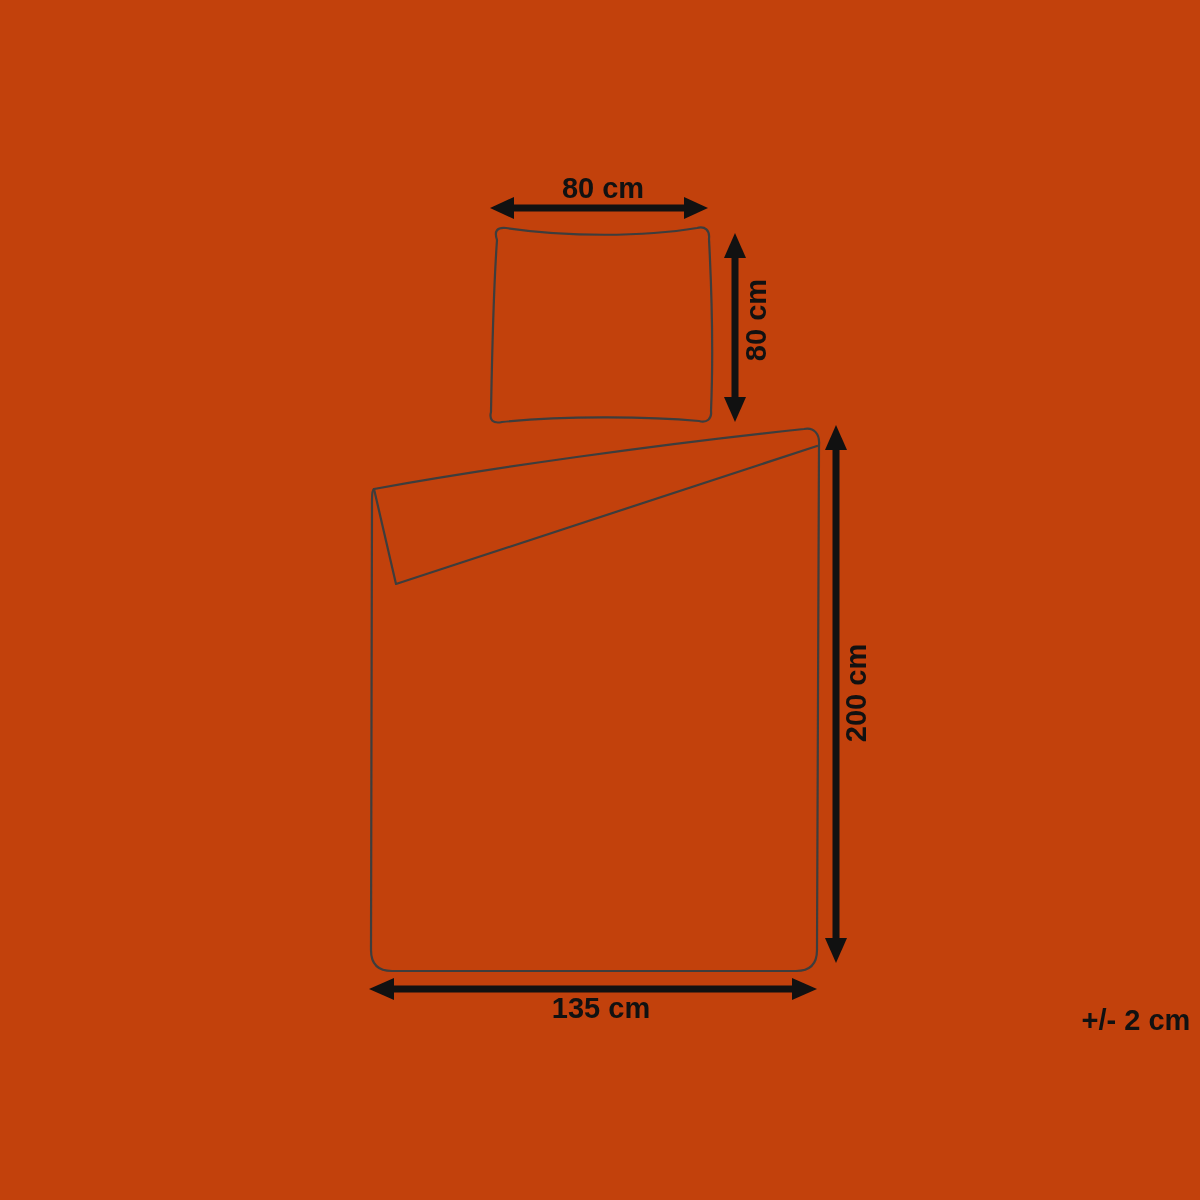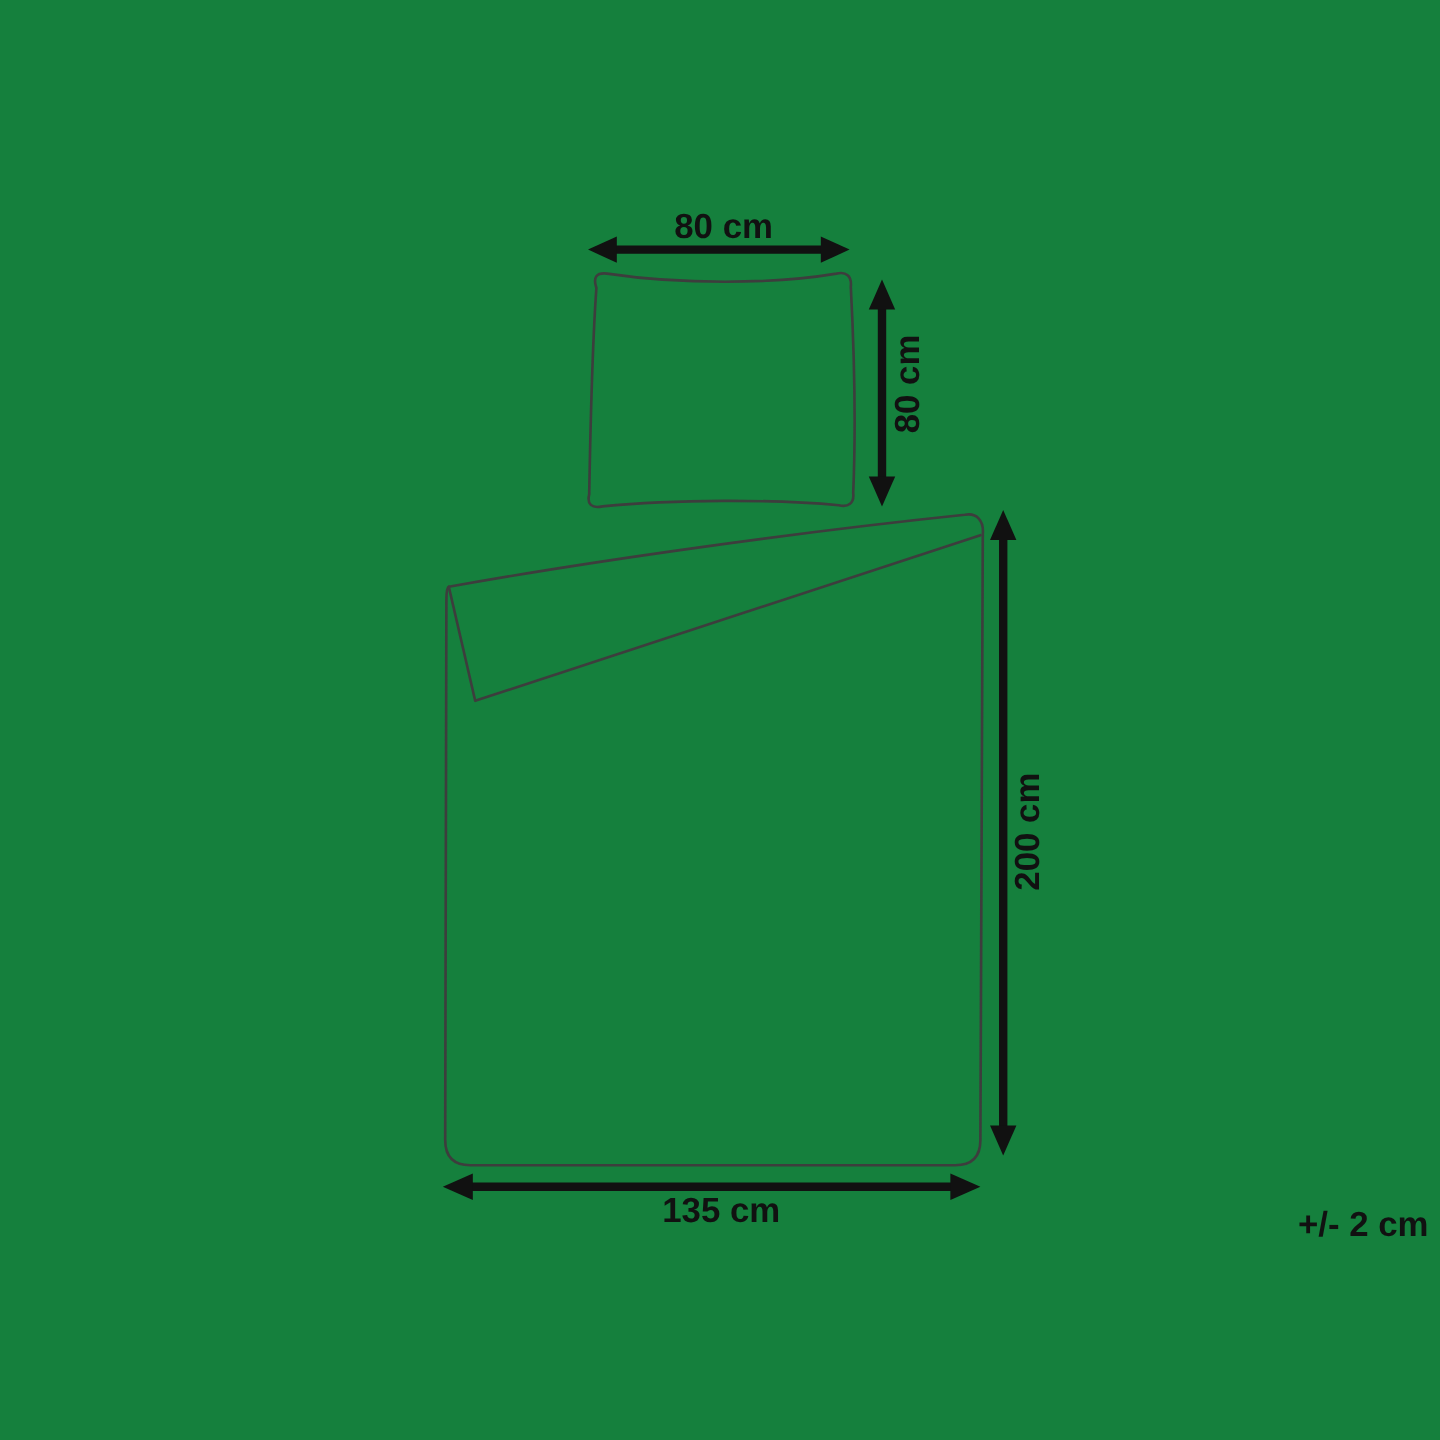--- a/index.html
+++ b/index.html
@@ -4,21 +4,21 @@
 <style>
   html, body {
     margin: 0;
     padding: 0;
     background: #ffffff;
   }
   .canvas {
     position: relative;
     width: 1200px;
     height: 1200px;
-    background: #15803d;
+    background: #c2410c;
     font-family: "Liberation Sans", sans-serif;
     overflow: hidden;
     text-align: center;
   }
   svg { display: block; }
   .outline {
     fill: none;
     stroke: #3d3d3d;
     stroke-width: 2.2;
     stroke-linejoin: round;

